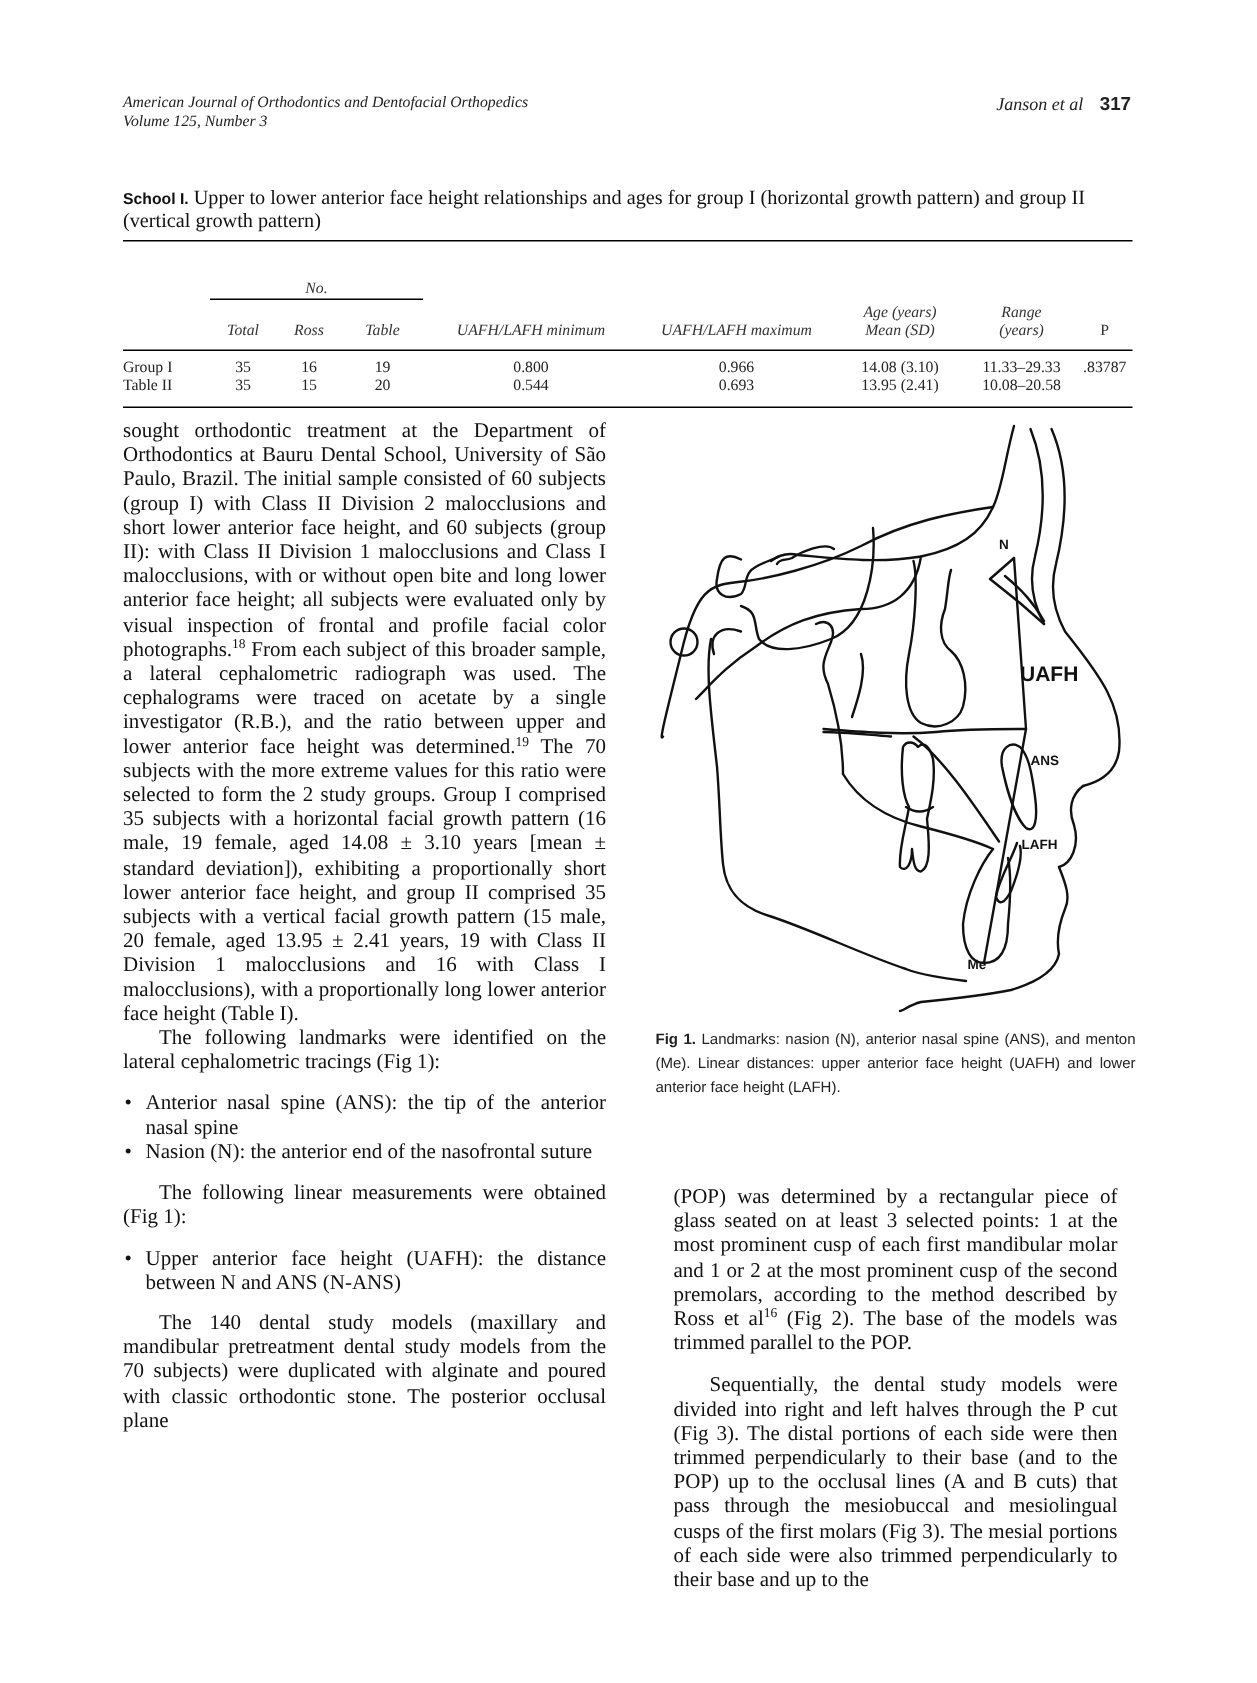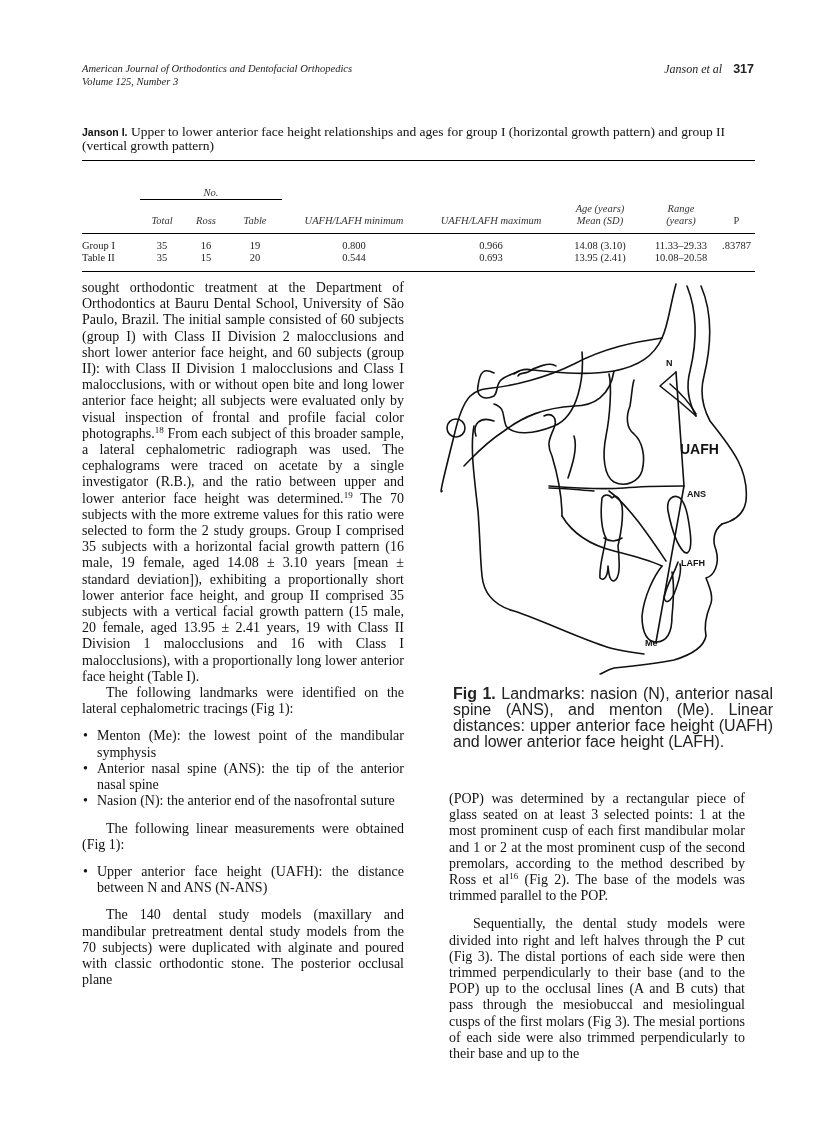--- a/index.html
+++ b/index.html
@@ -28,42 +28,42 @@
 
   .col-left { position: absolute; left: 82px; top: 280px; width: 322px; font-size: 14px; line-height: 16.2px; text-align: justify; }
   .col-left p { margin: 0; }
   .col-left p.ind { text-indent: 24px; }
   .col-left ul { margin: 0; padding: 0; list-style: none; }
   .col-left li { position: relative; padding-left: 15px; }
   .col-left li::before { content: "\2022"; position: absolute; left: 1px; top: 0; }
   .gap { height: 11px; }
 
   .figure { position: absolute; left: 434px; top: 276px; width: 325px; height: 400px; }
-  .figcap { position: absolute; left: 453px; top: 686px; width: 320px; font-family: "Liberation Sans", sans-serif; font-size: 16px; line-height: 16px; text-align: justify; color: #222; }
+  .figcap { position: absolute; left: 437px; top: 686px; width: 320px; font-family: "Liberation Sans", sans-serif; font-size: 10px; line-height: 16px; text-align: justify; color: #222; }
   .figcap .flabel { font-weight: bold; }
 
   .col-right { position: absolute; left: 437px; top: 779px; width: 320px; font-size: 14px; line-height: 16.2px; text-align: justify; }
   .col-right p { margin: 12px; }
   .col-right p.ind { text-indent: 24px; }
   sup { font-size: 9px; line-height: 0; vertical-align: 5px; }
 </style>
 </head>
 <body>
 
 <div class="hdr-left">
   <div>American Journal of Orthodontics and Dentofacial Orthopedics</div>
   <div>Volume 125, Number 3</div>
 </div>
 <div class="hdr-right">
   <span class="auth">Janson et al</span>
   <span class="pg">317</span>
 </div>
 
 <div class="tcap">
-  <span class="tlabel">Janson I.</span>
+  <span class="tlabel">School I.</span>
   <span>Upper to lower anterior face height relationships and ages for group I (horizontal growth pattern) and group II (vertical growth pattern)</span>
 </div>
 
 <div class="tbl-wrap">
   <table class="t">
     <colgroup>
       <col style="width:58px">
         <col style="width:44px">
         <col style="width:44px">
         <col style="width:54px">
@@ -124,21 +124,20 @@
     </tr>
   </tbody>
     </table>
 </div>
 
 <div class="col-left">
   <p><span>sought orthodontic treatment at the Department of Orthodontics at Bauru Dental School, University of São Paulo, Brazil. The initial sample consisted of 60 subjects (group I) with Class II Division 2 malocclusions and short lower anterior face height, and 60 subjects (group II): with Class II Division 1 malocclusions and Class I malocclusions, with or without open bite and long lower anterior face height; all subjects were evaluated only by visual inspection of frontal and profile facial color photographs.</span><sup>18</sup><span> From each subject of this broader sample, a lateral cephalometric radiograph was used. The cephalograms were traced on acetate by a single investigator (R.B.), and the ratio between upper and lower anterior face height was determined.</span><sup>19</sup><span> The 70 subjects with the more extreme values for this ratio were selected to form the 2 study groups. Group I comprised 35 subjects with a horizontal facial growth pattern (16 male, 19 female, aged 14.08 ± 3.10 years [mean ± standard deviation]), exhibiting a proportionally short lower anterior face height, and group II comprised 35 subjects with a vertical facial growth pattern (15 male, 20 female, aged 13.95 ± 2.41 years, 19 with Class II Division 1 malocclusions and 16 with Class I malocclusions), with a proportionally long lower anterior face height (Table I).</span></p>
   <p class="ind">The following landmarks were identified on the lateral cephalometric tracings (Fig 1):</p>
   <div class="gap"></div>
   <ul>
-    <li>Menton (Me): the lowest point of the mandibular symphysis</li>
     <li>Anterior nasal spine (ANS): the tip of the anterior nasal spine</li>
     <li>Nasion (N): the anterior end of the nasofrontal suture</li>
   </ul>
   <div class="gap"></div>
   <p class="ind">The following linear measurements were obtained (Fig 1):</p>
   <div class="gap"></div>
   <ul>
     <li>Upper anterior face height (UAFH): the distance between N and ANS (N-ANS)</li>
   </ul>
   <div class="gap"></div>
@@ -187,21 +186,21 @@
 
     <path d="M246 222 C240 218 232 222 234 235 C238 255 244 270 250 276 C256 280 258 270 256 255 C254 240 252 228 246 222 Z"></path>
     <path d="M244 286 C240 298 232 310 230 322 C232 328 236 326 240 318 C244 308 248 296 246 288"></path>
 
     <path d="M228 290 C220 300 210 320 208 340 C208 358 214 366 222 366 C232 366 238 358 238 340 C240 320 240 306 238 296"></path>
 
     <path d="M288 248 C280 254 278 264 282 274 C286 288 280 300 272 302 C276 312 280 322 276 330 C272 340 270 350 272 360 C270 370 260 378 240 384 C220 388 200 390 180 392 C172 394 168 398 166 398"></path>
   </svg>
   <div style="position:absolute;left:232px;top:82px;font-family:'Liberation Sans',sans-serif;font-weight:bold;font-size:9px;">N</div>
   <div style="position:absolute;left:246px;top:165px;font-family:'Liberation Sans',sans-serif;font-weight:bold;font-size:14px;">UAFH</div>
-  <div style="position:absolute;left:253px;top:213px;font-family:'Liberation Sans',sans-serif;font-weight:bold;font-size:9px;">ANS</div>
+  <div style="position:absolute;left:253px;top:226px;font-family:'Liberation Sans',sans-serif;font-weight:bold;font-size:9px;">ANS</div>
   <div style="position:absolute;left:247px;top:282px;font-family:'Liberation Sans',sans-serif;font-weight:bold;font-size:9px;">LAFH</div>
   <div style="position:absolute;left:211px;top:362px;font-family:'Liberation Sans',sans-serif;font-weight:bold;font-size:9px;">Me</div>
 </div>
 
 <div class="figcap">
   <span class="flabel">Fig 1.</span><span> Landmarks: nasion (N), anterior nasal spine (ANS), and menton (Me). Linear distances: upper anterior face height (UAFH) and lower anterior face height (LAFH).</span>
 </div>
 
 <div class="col-right">
   <p><span>(POP) was determined by a rectangular piece of glass seated on at least 3 selected points: 1 at the most prominent cusp of each first mandibular molar and 1 or 2 at the most prominent cusp of the second premolars, according to the method described by Ross et al</span><sup>16</sup><span> (Fig 2). The base of the models was trimmed parallel to the POP.</span></p>

